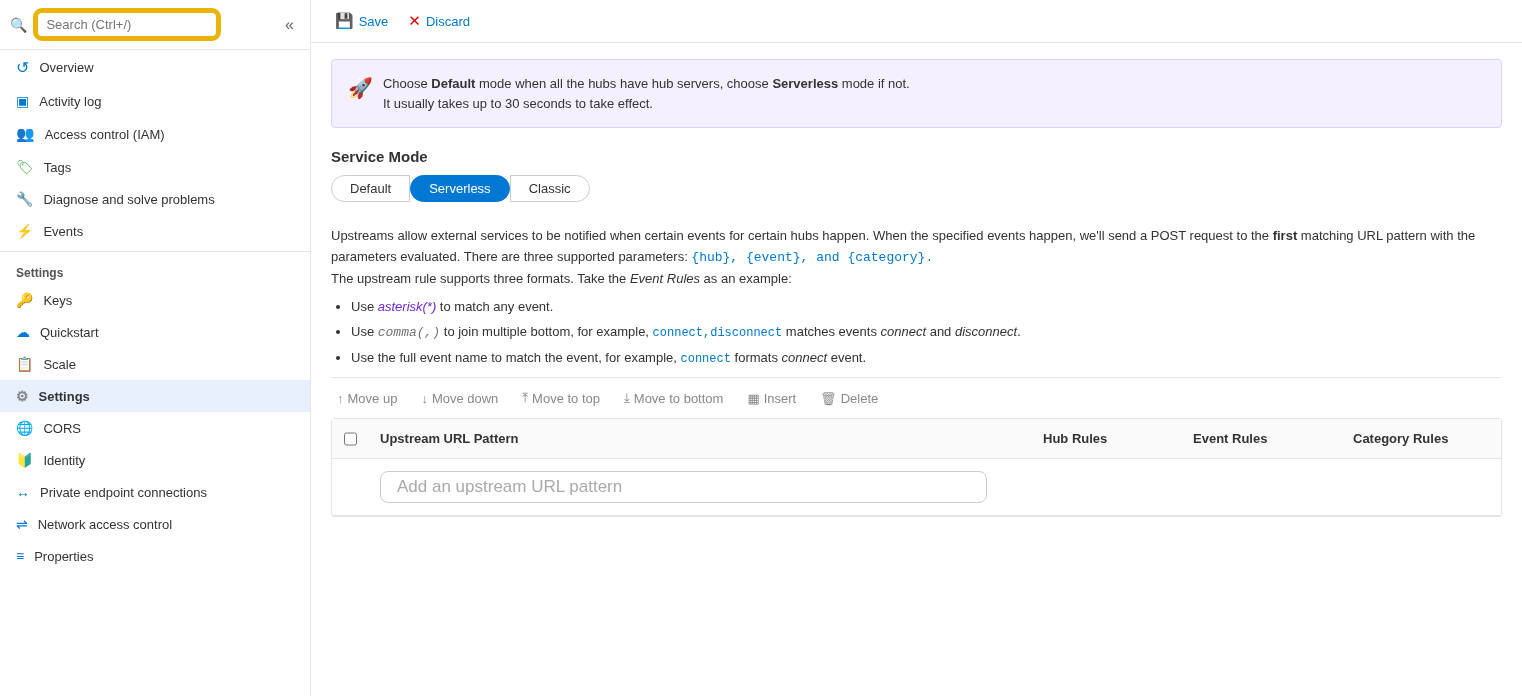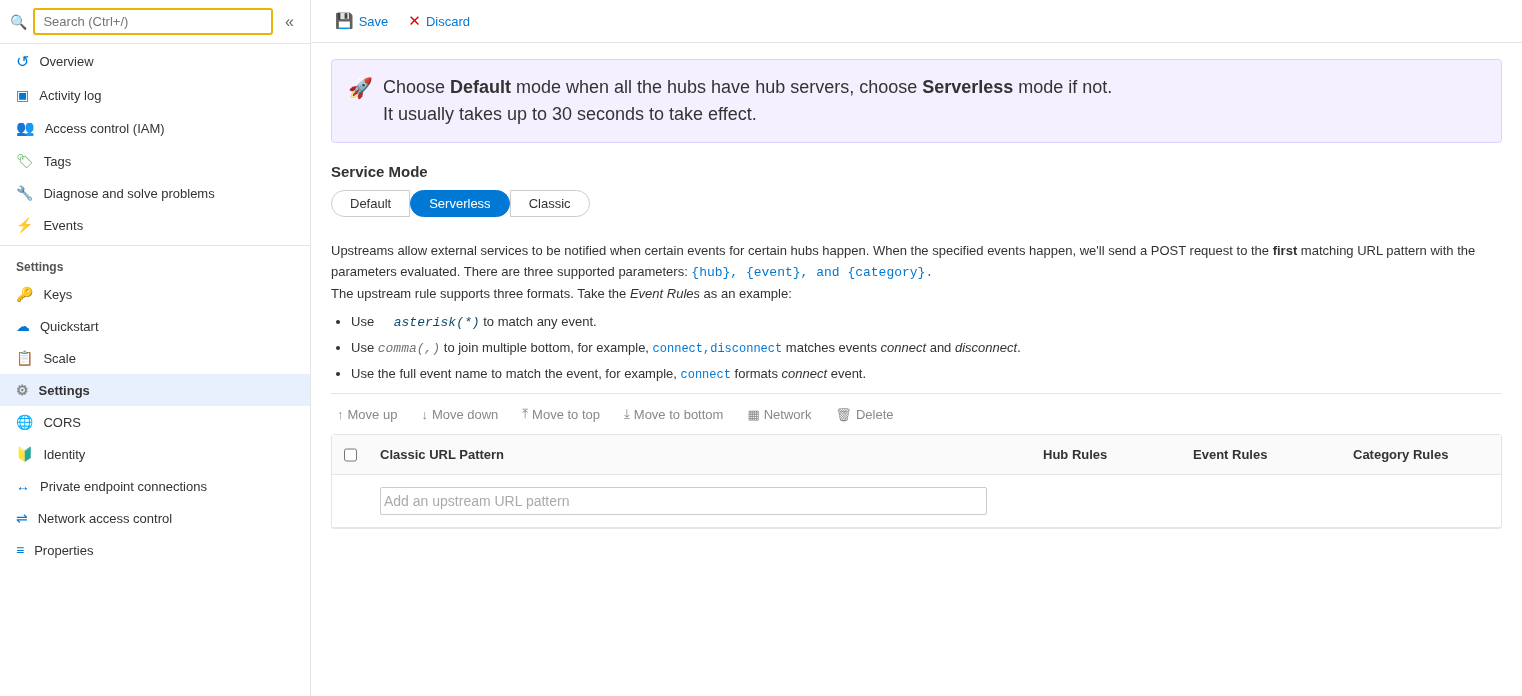--- a/index.html
+++ b/index.html
@@ -17,25 +17,25 @@
       overflow-y: auto;
     }
     .sidebar-search {
       display: flex;
       align-items: center;
       padding: 8px 10px;
       border-bottom: 1px solid #e5e5e5;
       gap: 6px;
     }
     .sidebar-search input {
-      border: 2px solid #eab308;
-      border-radius: 3px;
+      border: 5px solid #eab308;
+      border-radius: 9px;
       padding: 4px 8px;
       font-size: 13px;
-      width: 240px;
+      width: 188px;
       outline: none;
       color: #555;
     }
     .sidebar-collapse-btn {
       margin-left: auto;
       background: none;
       border: none;
       cursor: pointer;
       color: #666;
       font-size: 16px;
@@ -95,21 +95,21 @@
       background: #f5f0ff;
       border: 1px solid #e0d0ff;
       border-radius: 4px;
       padding: 14px 16px;
       margin-bottom: 20px;
       display: flex;
       align-items: flex-start;
       gap: 10px;
     }
     .info-banner-icon { font-size: 20px; flex-shrink: 0; margin-top: 2px; }
-    .info-banner-text { font-size: 18px; line-height: 1.5; color: #333; }
+    .info-banner-text { font-size: 13px; line-height: 1.5; color: #333; }
 
     .section-title { font-size: 15px; font-weight: 600; margin-bottom: 10px; color: #333; }
 
     .service-mode-group { display: flex; align-items: center; gap: 0; margin-bottom: 24px; }
     .mode-btn {
       border: 1px solid #ccc;
       background: #fff;
       padding: 5px 18px;
       font-size: 13px;
       cursor: pointer;
@@ -166,23 +166,23 @@
     .table-header-cell { padding: 4px 12px; }
     .table-row-input {
       display: grid;
       grid-template-columns: 36px 1fr 150px 160px 160px;
       align-items: center;
       padding: 8px 0;
       border-bottom: 1px solid #e5e5e5;
     }
     .url-input {
       border: 1px solid #ccc;
-      border-radius: 2px;
-      padding: 5px 3px;
-      font-size: 14px;
+      border-radius: 8px;
+      padding: 5px 16px;
+      font-size: 17px;
       width: 95%;
       outline: none;
       color: #555;
     }
     .url-input::placeholder { color: #aaa; }
 
     .checkbox-cell { display: flex; align-items: center; justify-content: center; }
     input[type="checkbox"] { width: 14px; height: 14px; cursor: pointer; }
   </style>
 </head>
@@ -292,21 +292,21 @@
       <button class="mode-btn">Classic</button>
     </div>
 
     <div class="upstream-section">
       <div class="upstream-desc">
         <span>Upstreams allow external services to be notified when certain events for certain hubs happen. When the specified events happen, we'll send a POST request to the </span><strong>first</strong><span> matching URL pattern with the parameters evaluated. There are three supported parameters: </span><code style="color:#0078d4;">{hub}, {event}, and {category}.</code><br>
         <span>The upstream rule supports three formats. Take the </span><em>Event Rules</em><span> as an example:</span>
       </div>
       <ul class="bullet-list">
         <li>
-          <span>Use </span><em style="font-style:italic;font-family:Liberation Mono, monospace;color:#0c4a6e;margin-left:16px;">asterisk(*)</em><span> to match any event.</span>
+          <span>Use </span><em style="font-style:italic;font-family:Liberation Sans, sans-serif;color:#6d28d9;">asterisk(*)</em><span> to match any event.</span>
         </li>
         <li>
           <span>Use </span><em style="font-style:italic;font-family:'Courier New',monospace;color:#737373;">comma(,)</em><span> to join multiple bottom, for example, </span><a href="#" style="color:#0078d4;text-decoration:none;font-family:'Courier New',monospace;font-size:12px;">connect,disconnect</a><span> matches events </span><em>connect</em><span> and </span><em>disconnect</em><span>.</span>
         </li>
         <li>
           <span>Use the full event name to match the event, for example, </span><a href="#" style="color:#0078d4;text-decoration:none;font-family:'Courier New',monospace;font-size:12px;">connect</a><span> formats </span><em>connect</em><span> event.</span>
         </li>
       </ul>
 
       <div class="action-bar">
@@ -321,34 +321,34 @@
         <button class="action-btn">
           <span>⤒</span>
           <span>Move to top</span>
         </button>
         <button class="action-btn">
           <span>⤓</span>
           <span>Move to bottom</span>
         </button>
         <button class="action-btn">
           <span>▦</span>
-          <span>Network</span>
+          <span>Insert</span>
         </button>
         <button class="action-btn">
           <span>🗑</span>
           <span>Delete</span>
         </button>
       </div>
 
       <div class="table-container">
         <div class="table-header">
           <div class="table-header-cell checkbox-cell">
             <input type="checkbox" style="">
           </div>
-          <div class="table-header-cell">Classic URL Pattern</div>
+          <div class="table-header-cell">Upstream URL Pattern</div>
           <div class="table-header-cell">Hub Rules</div>
           <div class="table-header-cell">Event Rules</div>
           <div class="table-header-cell">Category Rules</div>
         </div>
         <div class="table-row-input">
           <div class="table-header-cell checkbox-cell"></div>
           <div class="table-header-cell">
             <input type="text" class="url-input" placeholder="Add an upstream URL pattern" style="">
           </div>
           <div class="table-header-cell"></div>

